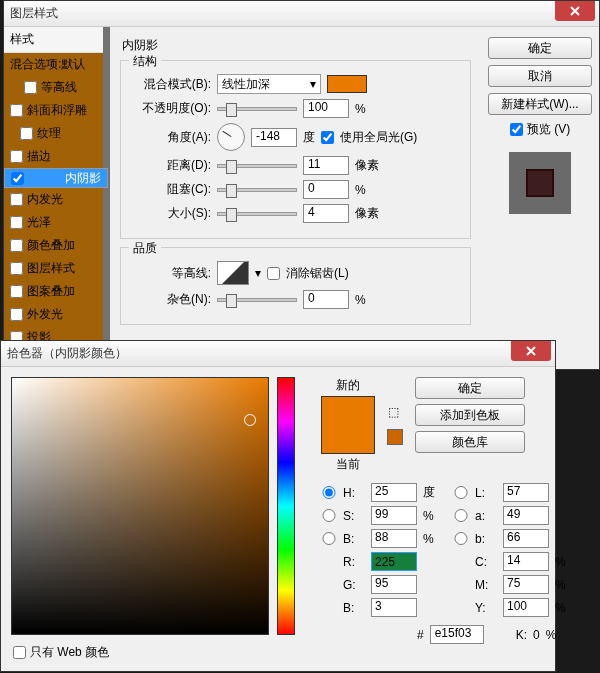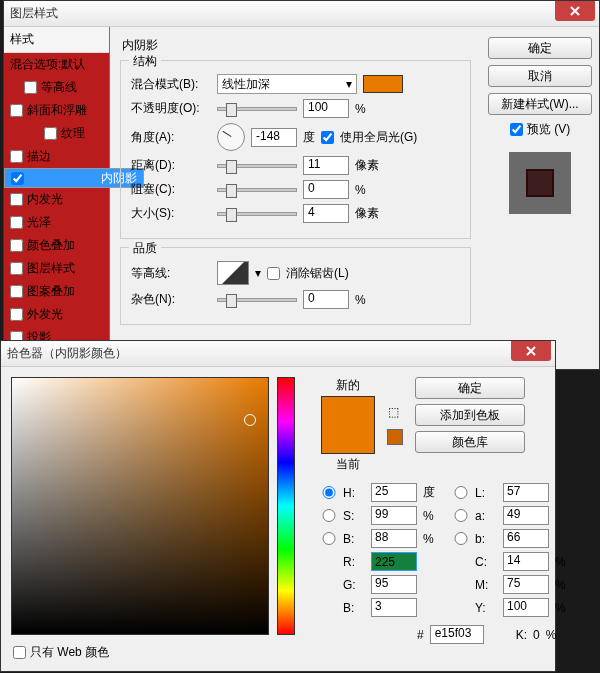--- a/index.html
+++ b/index.html
@@ -4,31 +4,31 @@
 <style>
 *{box-sizing:border-box;margin:0;padding:0;font-family:"Microsoft YaHei",SimSun,sans-serif;font-size:12px}
 body{background:#1a1a1a;width:600px;height:673px;overflow:hidden;position:relative}
 .win{position:absolute;background:#f0f0f0;border:1px solid #333}
 .titlebar{height:26px;background:linear-gradient(#fdfdfd,#e8e8e8);border-bottom:1px solid #ccc;display:flex;align-items:center;padding:0 6px;position:relative}
 .titlebar .t{color:#333}
 .closebtn{position:absolute;right:0;top:0;width:40px;height:20px;background:#c94040;border-radius:0 0 3px 3px;margin-right:4px;display:flex;align-items:center;justify-content:center;color:#fff;font-weight:bold}
 .closebtn svg{stroke:#fff;stroke-width:2}
 .dlg1{left:3px;top:0;width:597px;height:370px}
 .dlg1-body{display:flex;height:calc(100% - 26px)}
-.stylelist{width:106px;border-right:1px solid #737373;background:#b91c1c}
+.stylelist{width:106px;border-right:7px solid #737373;background:#a16207}
 .stylelist .hdr{padding:4px 6px;border-bottom:1px solid #ddd;background:#f5f5f5}
 .stylelist .row{display:flex;padding:3px 6px;gap:4px}
 .stylelist .row.sel{background:#3399ff;color:#fff}
 .stylelist input[type=checkbox]{margin:0}
 .mainpanel{flex:1;padding:8px 10px}
 .fset{border:1px solid #ccc;padding:8px 10px 10px;margin-bottom:8px;position:relative}
 .fset>.lg{position:absolute;top:-8px;left:8px;background:#f0f0f0;padding:0 4px}
 .frow{display:flex;align-items:center;margin:5px 0;gap:6px}
-.frow .lbl{width:80px;text-align:left}
-.sel{border:1px solid #999;background:#fff;height:20px;width:140px;padding:0 4px;display:flex;align-items:center;justify-content:space-between}
+.frow .lbl{width:80px;text-align:right}
+.sel{border:1px solid #999;background:#fff;height:20px;width:104px;padding:0 4px;display:flex;align-items:center;justify-content:space-between}
 .swatch{width:40px;height:18px;border:1px solid #333}
 .slider{flex:0 0 80px;height:4px;background:#ccc;border:1px solid #999;position:relative}
 .slider::after{content:"";position:absolute;top:-5px;left:10%;width:9px;height:12px;background:#e8e8e8;border:1px solid #666}
 .numbox{width:46px;height:19px;border:1px solid #888;background:#fff;padding:0 4px;text-align:left}
 .unit{width:36px}
 .dial{width:28px;height:28px;border:1px solid #888;border-radius:50%;background:#f8f8f8;position:relative}
 .dial::after{content:"";position:absolute;left:50%;top:50%;width:10px;height:1px;background:#333;transform-origin:0 0;transform:rotate(-148deg)}
 .contour{width:32px;height:24px;border:1px solid #888;background:linear-gradient(135deg,#fff 48%,#333 52%)}
 .rpanel{width:118px;padding:10px 8px;display:flex;flex-direction:column;gap:6px;align-items:center}
 .btn{width:104px;height:22px;border:1px solid #888;background:linear-gradient(#fdfdfd,#e4e4e4);border-radius:3px;display:flex;align-items:center;justify-content:center;cursor:pointer}
@@ -79,21 +79,21 @@
         </div>
       <div id="style-rows">
           <div class="row" style="padding-left: 20px;">
             <input type="checkbox" style="">
             <span>等高线</span>
           </div>
           <div class="row">
             <input type="checkbox" style="">
             <span>斜面和浮雕</span>
           </div>
-          <div class="row" style="padding-left: 28px; margin-left: 12px;">
+          <div class="row" style="padding-left: 16px;">
             <input type="checkbox" style="">
             <span>纹理</span>
           </div>
           <div class="row">
             <input type="checkbox" style="">
             <span>描边</span>
           </div>
           <div class="row sel">
             <input type="checkbox" checked="" style="">
             <span>内阴影</span>

